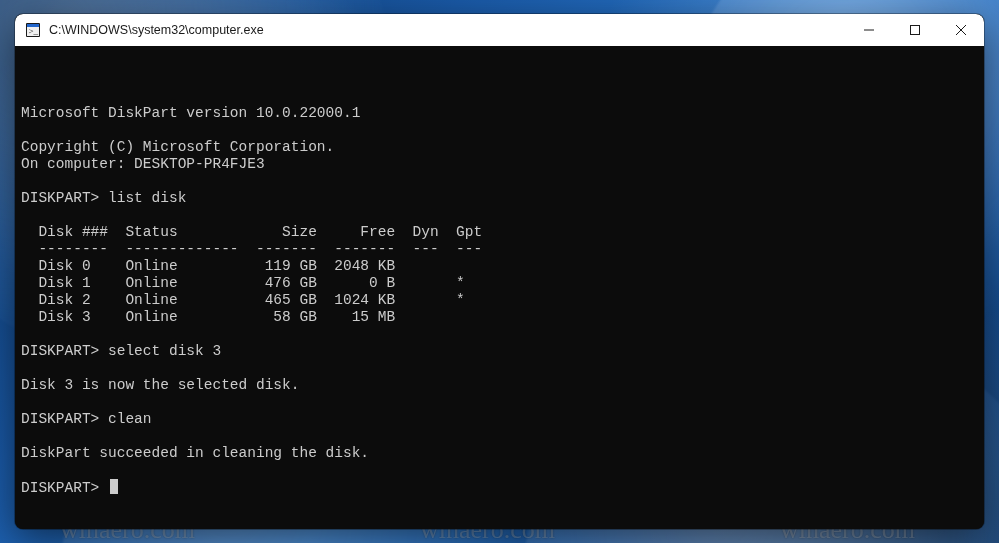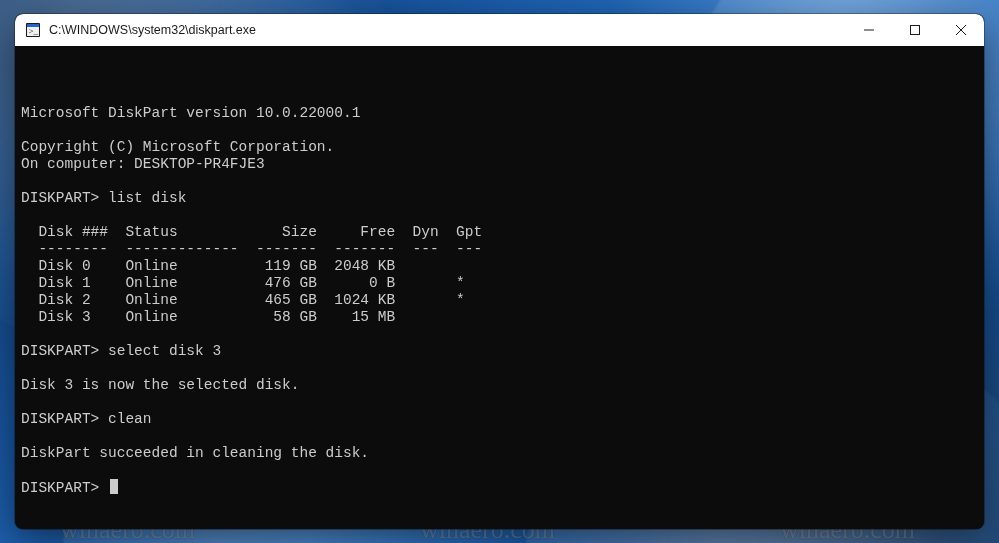--- a/index.html
+++ b/index.html
@@ -136,21 +136,21 @@
 <div class="window">
   <div class="title-bar">
     <span class="title-icon">
       <svg width="16" height="16" viewBox="0 0 16 16">
         <rect x="1" y="1" width="14" height="14" rx="1" fill="#1a1a1a"></rect>
         <rect x="2" y="2" width="12" height="12" fill="#f0f0f0"></rect>
         <rect x="2" y="2" width="12" height="3" fill="#2266cc"></rect>
         <text x="3.5" y="12" font-size="9" font-family="Consolas" fill="#1a1a1a">&gt;_</text>
       </svg>
     </span>
-    <span class="title-text">C:\WINDOWS\system32\diskpart.exe</span>
+    <span class="title-text">C:\WINDOWS\system32\computer.exe</span>
     <div class="win-controls">
       <div class="win-btn">
         <svg width="10" height="10" viewBox="0 0 10 10">
             <line x1="0" y1="5" x2="10" y2="5" stroke="#1a1a1a" stroke-width="1"></line>
           </svg>
       </div>
       <div class="win-btn">
         <svg width="10" height="10" viewBox="0 0 10 10">
             <rect x="0.5" y="0.5" width="9" height="9" fill="none" stroke="#1a1a1a" stroke-width="1"></rect>
           </svg>

